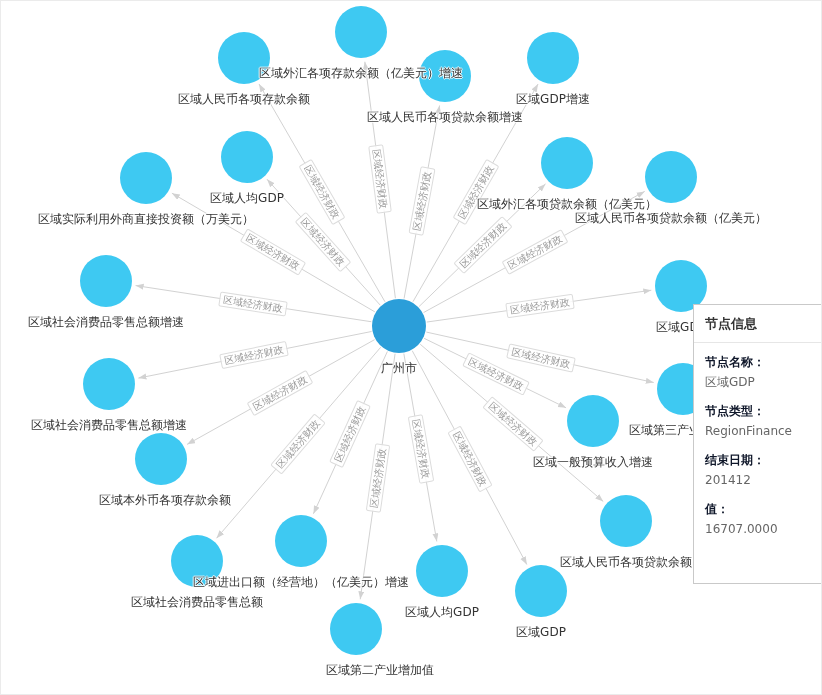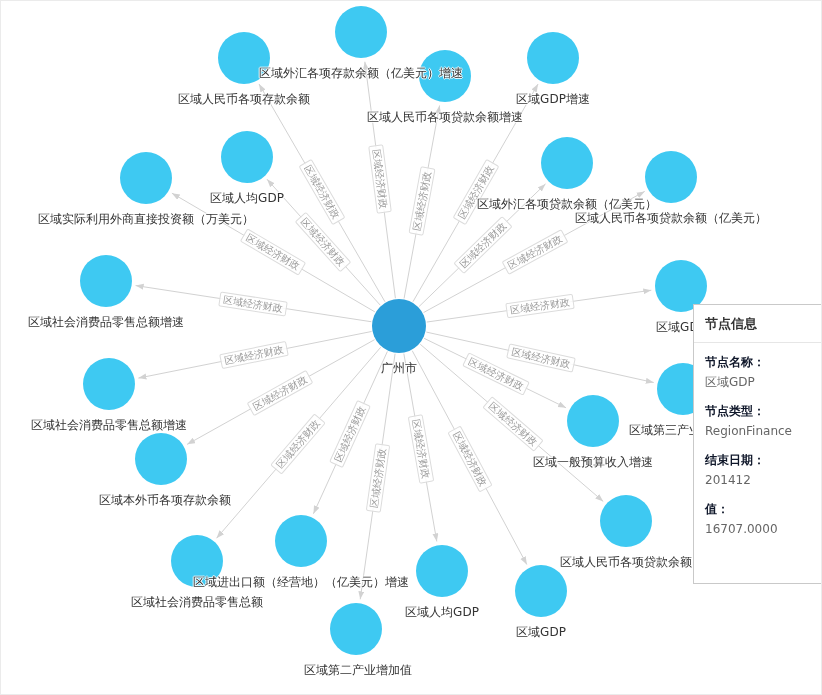--- a/index.html
+++ b/index.html
@@ -129,21 +129,21 @@
       <div class="node-label" style="left: 682px; top: 422px;">区域第三产业增加值</div>
       <div class="node" style="left: 592px; top: 420px; width: 52px; height: 52px; background: rgb(62, 201, 242);"></div>
       <div class="node-label" style="left: 592px; top: 454px;">区域一般预算收入增速</div>
       <div class="node" style="left: 160px; top: 458px; width: 52px; height: 52px; background: rgb(62, 201, 242);"></div>
       <div class="node-label" style="left: 164px; top: 492px;">区域本外币各项存款余额</div>
       <div class="node" style="left: 196px; top: 560px; width: 52px; height: 52px; background: rgb(62, 201, 242);"></div>
       <div class="node-label" style="left: 196px; top: 594px;">区域社会消费品零售总额</div>
       <div class="node" style="left: 300px; top: 540px; width: 52px; height: 52px; background: rgb(62, 201, 242);"></div>
       <div class="node-label" style="left: 300px; top: 574px;">区域进出口额（经营地）（亿美元）增速</div>
       <div class="node" style="left: 355px; top: 628px; width: 52px; height: 52px; background: rgb(62, 201, 242);"></div>
-      <div class="node-label" style="left: 339px; top: 662px; padding-left: 36px;">区域第二产业增加值</div>
+      <div class="node-label" style="left: 361px; top: 662px; padding-left: 36px;">区域第二产业增加值</div>
       <div class="node" style="left: 441px; top: 570px; width: 52px; height: 52px; background: rgb(62, 201, 242);"></div>
       <div class="node-label" style="left: 441px; top: 604px;">区域人均GDP</div>
       <div class="node" style="left: 540px; top: 590px; width: 52px; height: 52px; background: rgb(62, 201, 242);"></div>
       <div class="node-label" style="left: 540px; top: 624px;">区域GDP</div>
       <div class="node" style="left: 625px; top: 520px; width: 52px; height: 52px; background: rgb(62, 201, 242);"></div>
       <div class="node-label" style="left: 625px; top: 554px;">区域人民币各项贷款余额</div>
       <div class="node" style="left: 398px; top: 325px; width: 54px; height: 54px; background: rgb(43, 158, 217);"></div>
       <div class="node-label" style="left: 398px; top: 360px;">广州市</div>
     </div>
 

